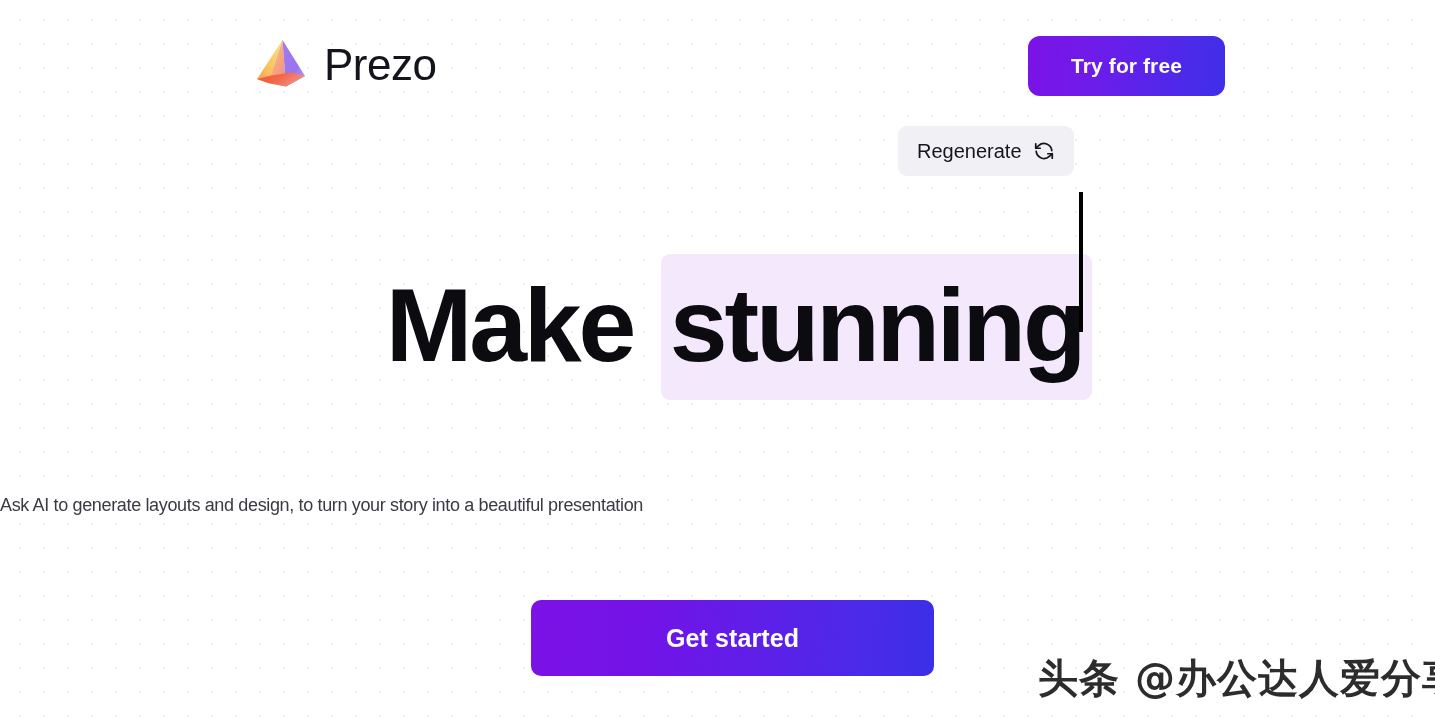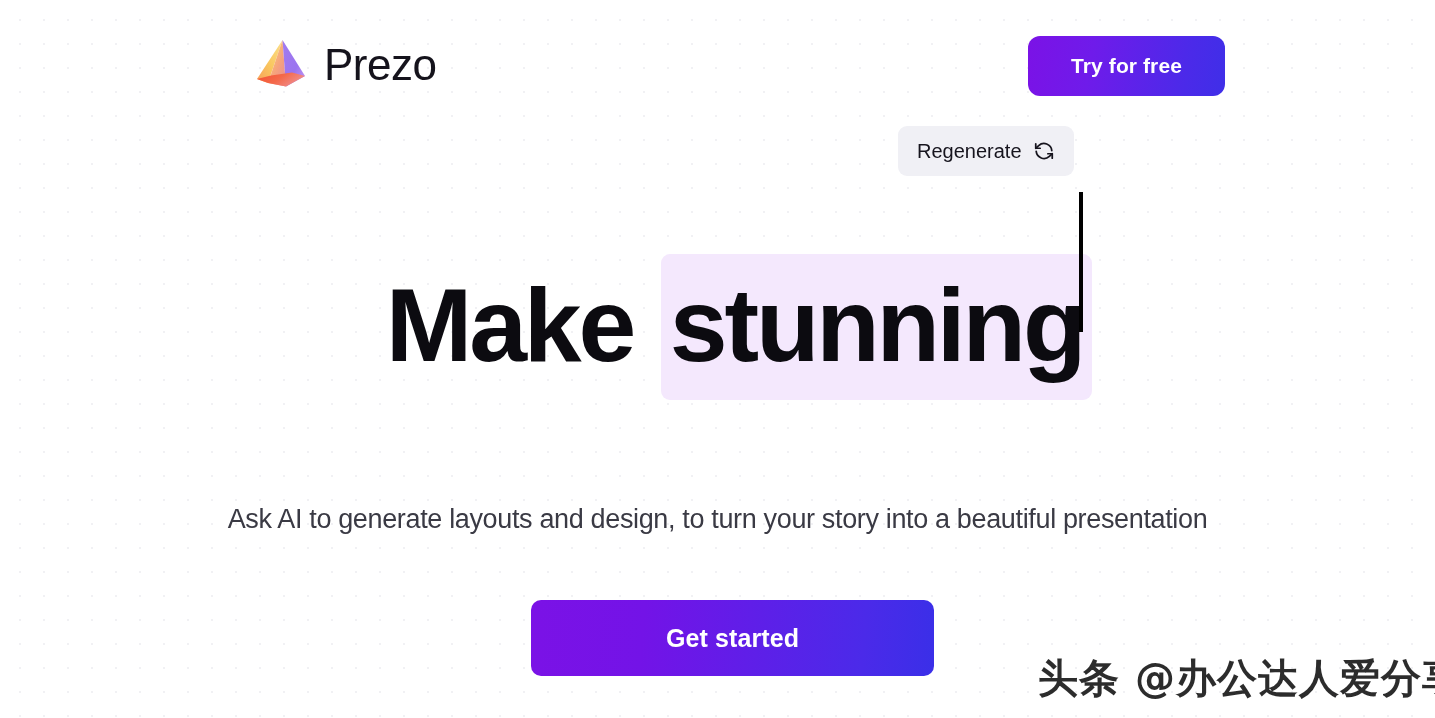--- a/index.html
+++ b/index.html
@@ -148,23 +148,23 @@
     height: 140px;
     background: #000000;
   }
 
   
   #subtitle {
     position: absolute;
     left: 0;
     top: 477px;
     width: 1435px;
-    text-align: center;
-    font-family: "Liberation Sans", sans-serif;
-    font-size: 27px;
+    text-align: left;
+    font-family: "Liberation Sans", sans-serif;
+    font-size: 18px;
     font-weight: 400;
     letter-spacing: -0.35px;
     color: #3a3a44;
     white-space: nowrap;
   }
 
   
   #get-started-button {
     position: absolute;
     left: 531px;

